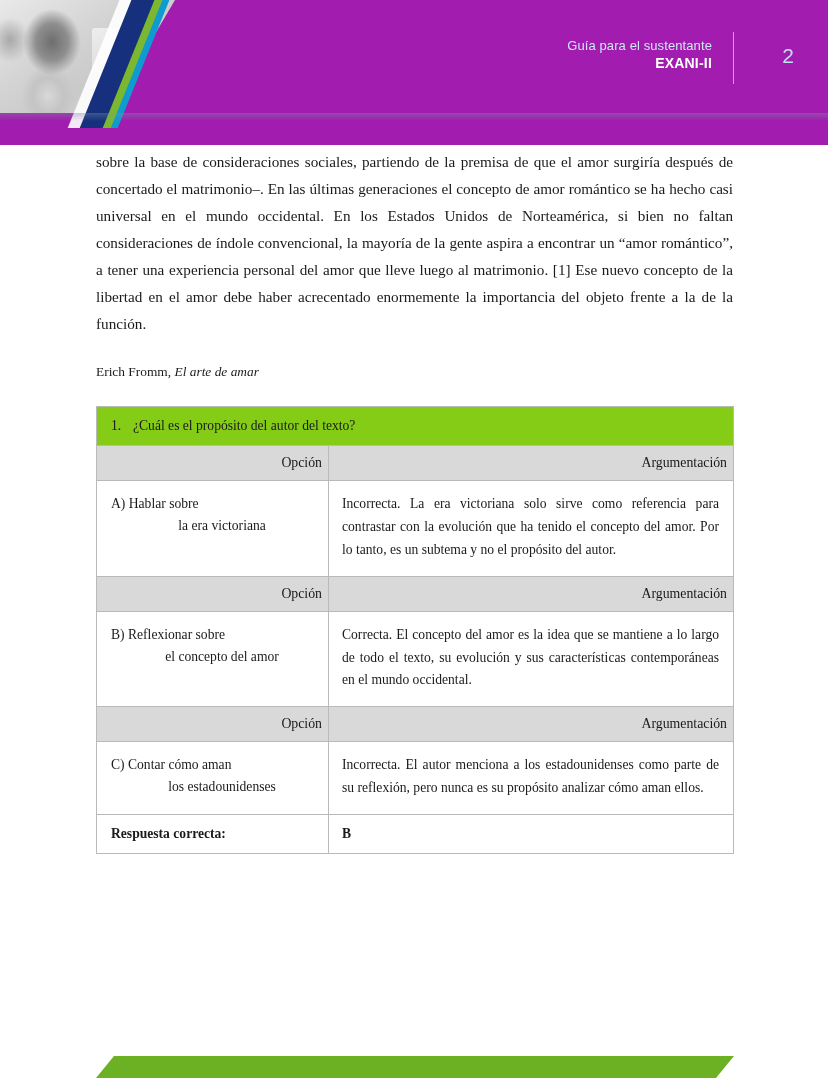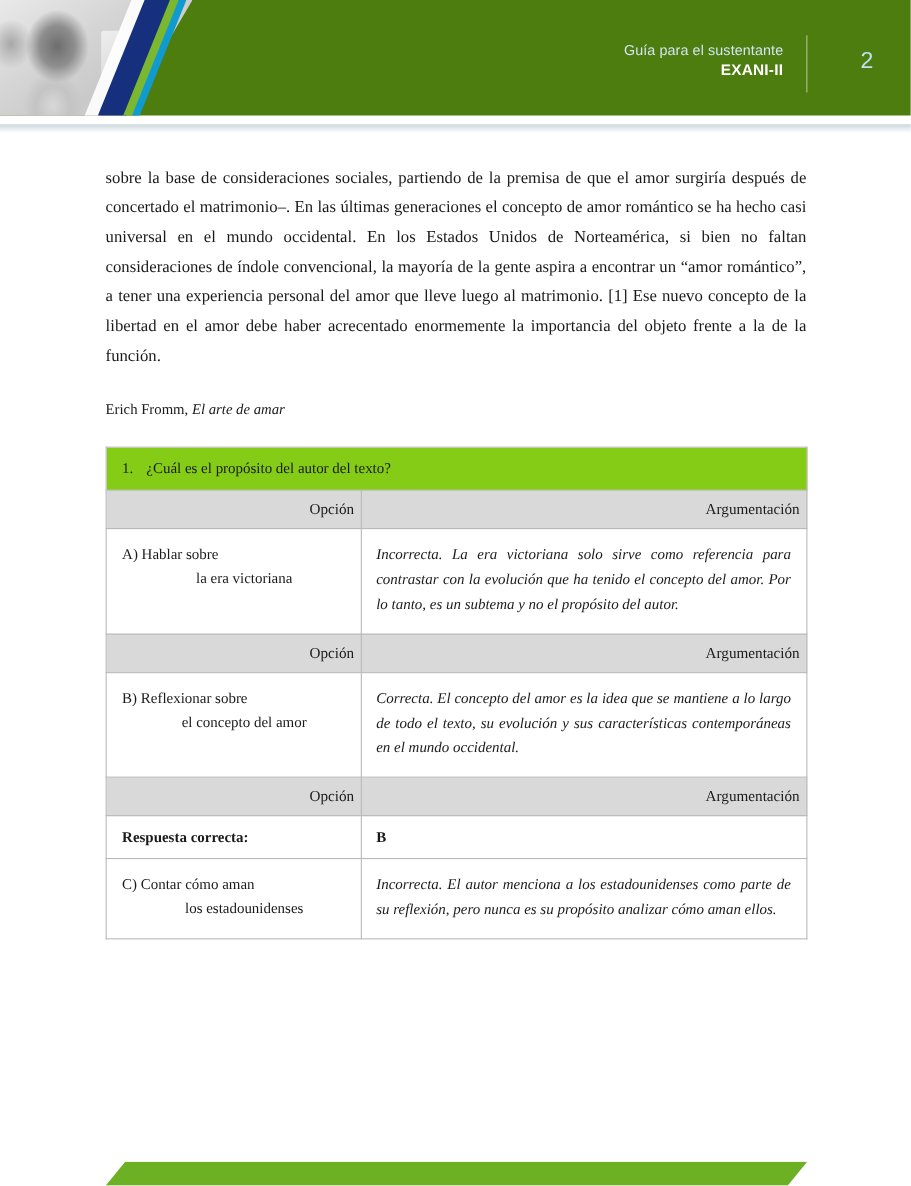--- a/index.html
+++ b/index.html
@@ -13,22 +13,22 @@
     font-family: "Liberation Serif", serif;
     position: relative;
     overflow: hidden;
   }
 
   
   .header {
     position: absolute;
     top: 0; left: 0;
     width: 828px;
-    height: 105px;
-    background: #4d7c0f;
+    height: 145px;
+    background: #a21caf;
     overflow: hidden;
   }
   .header-shadow {
     position: absolute;
     top: 113px; left: 0;
     width: 828px;
     height: 8px;
     background: linear-gradient(to bottom, rgba(120,150,165,0.38), rgba(255,255,255,0));
   }
   
@@ -190,21 +190,20 @@
   }
   .opt-cell .opt-line2 {
     display: block;
     padding-left: 17px;
     text-align: center;
   }
   .arg-cell {
     padding: 12px 14px 14px 13px;
     line-height: 1.68;
     text-align: justify;
-    font-style: italic;
   }
   .answer-label {
     padding: 11px 12px 11px 14px;
     font-weight: bold;
   }
   .answer-value {
     padding: 11px 13px;
     font-weight: bold;
   }
 
@@ -281,28 +280,28 @@
           <span class="opt-line2">el concepto del amor</span>
         </td>
         <td class="arg-cell">Correcta. El concepto del amor es la idea que se mantiene a lo largo de todo el texto, su evolución y sus características contemporáneas en el mundo occidental.</td>
       </tr>
 
       <tr class="subhead">
         <td>Opción</td>
         <td>Argumentación</td>
       </tr>
       <tr>
-        <td class="answer-label">Respuesta correcta:</td>
-        <td class="answer-value">B</td>
-      </tr>
-
-      <tr>
         <td class="opt-cell">
           <span>C) Contar cómo aman</span>
           <span class="opt-line2">los estadounidenses</span>
         </td>
         <td class="arg-cell">Incorrecta. El autor menciona a los estadounidenses como parte de su reflexión, pero nunca es su propósito analizar cómo aman ellos.</td>
       </tr>
+
+      <tr>
+        <td class="answer-label">Respuesta correcta:</td>
+        <td class="answer-value">B</td>
+      </tr>
     </tbody>
   </table>
 </div>
 
 <div class="footer-bar"></div>
 
 </body></html>

